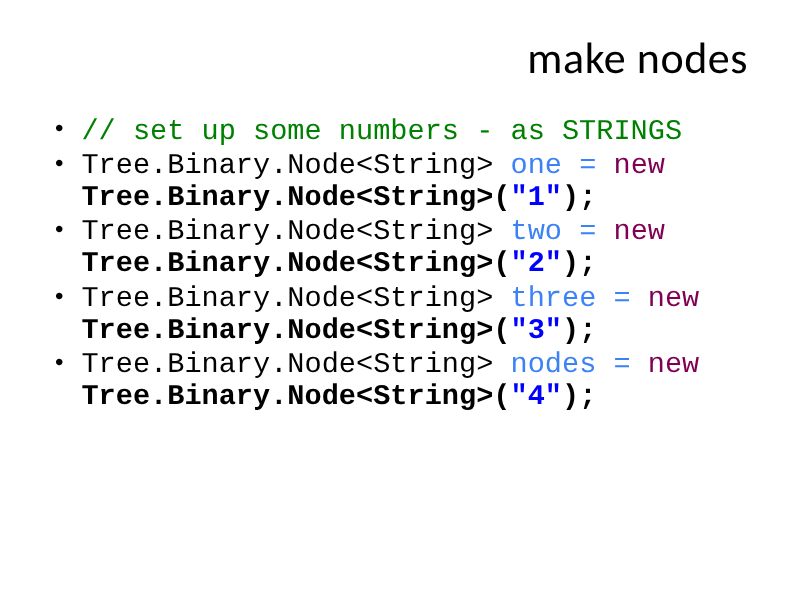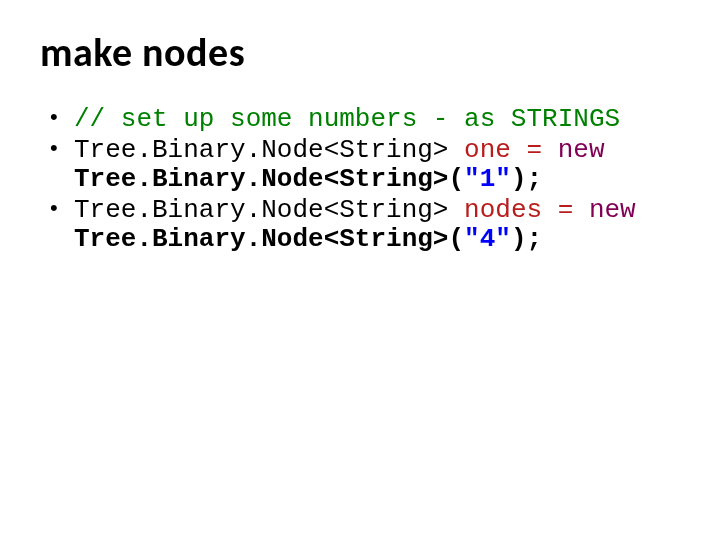--- a/index.html
+++ b/index.html
@@ -12,23 +12,23 @@
     color: #000000;
     overflow: hidden;
   }
   .slide {
     width: 720px;
     height: 540px;
     box-sizing: border-box;
     padding: 18px 40px 0 40px;
   }
   .title {
-    text-align: left;
+    text-align: right;
     font-size: 40px;
-    font-weight: 700;
+    font-weight: 400;
     margin: 10px 0 28px 0;
     letter-spacing: 0.5px;
   }
   ul.code-list {
     list-style: none;
     padding: 0 0 0 6px;
     margin: 0;
   }
   ul.code-list li {
     position: relative;
@@ -42,21 +42,21 @@
     content: "•";
     position: absolute;
     left: 4px;
     top: 0;
     color: #000000;
     font-family: Arial, sans-serif;
     font-size: 22px;
   }
   .comment { color: #008000; }
   .type    { color: #000000; }
-  .ident   { color: #b91c1c; }
+  .ident   { color: #3b82f6; }
   .keyword { color: #7f0055; font-weight: normal; }
   .boldtype{ color: #000000; font-weight: bold; }
   .string  { color: #0000ff; font-weight: bold; }
 </style>
 </head>
 <body>
 
 <div class="slide">
   <div class="title">make nodes</div>
 
@@ -65,21 +65,31 @@
     <li>
       <span class="comment">// set up some numbers - as STRINGS</span>
     </li>
 
     <li>
       <span class="type">Tree.Binary.Node&lt;String&gt;</span>
       <span> </span><span class="ident">one</span><span class="ident"> = </span><span class="keyword">new</span><br>
       <span class="boldtype">Tree.Binary.Node&lt;String&gt;</span><span class="boldtype">(</span><span class="string">"1"</span><span class="boldtype">);</span>
     </li>
 
+    <li>
+      <span class="type">Tree.Binary.Node&lt;String&gt;</span>
+      <span> </span><span class="ident">two</span><span class="ident"> = </span><span class="keyword">new</span><br>
+      <span class="boldtype">Tree.Binary.Node&lt;String&gt;</span><span class="boldtype">(</span><span class="string">"2"</span><span class="boldtype">);</span>
+    </li>
 
+    <li>
+      <span class="type">Tree.Binary.Node&lt;String&gt;</span>
+      <span> </span><span class="ident">three</span><span class="ident"> = </span><span class="keyword">new</span><br>
+      <span class="boldtype">Tree.Binary.Node&lt;String&gt;</span><span class="boldtype">(</span><span class="string">"3"</span><span class="boldtype">);</span>
+    </li>
 
     <li>
       <span class="type">Tree.Binary.Node&lt;String&gt;</span>
       <span> </span><span class="ident">nodes</span><span class="ident"> = </span><span class="keyword">new</span><br>
       <span class="boldtype">Tree.Binary.Node&lt;String&gt;</span><span class="boldtype">(</span><span class="string">"4"</span><span class="boldtype">);</span>
     </li>
 
   </ul>
 </div>
 

